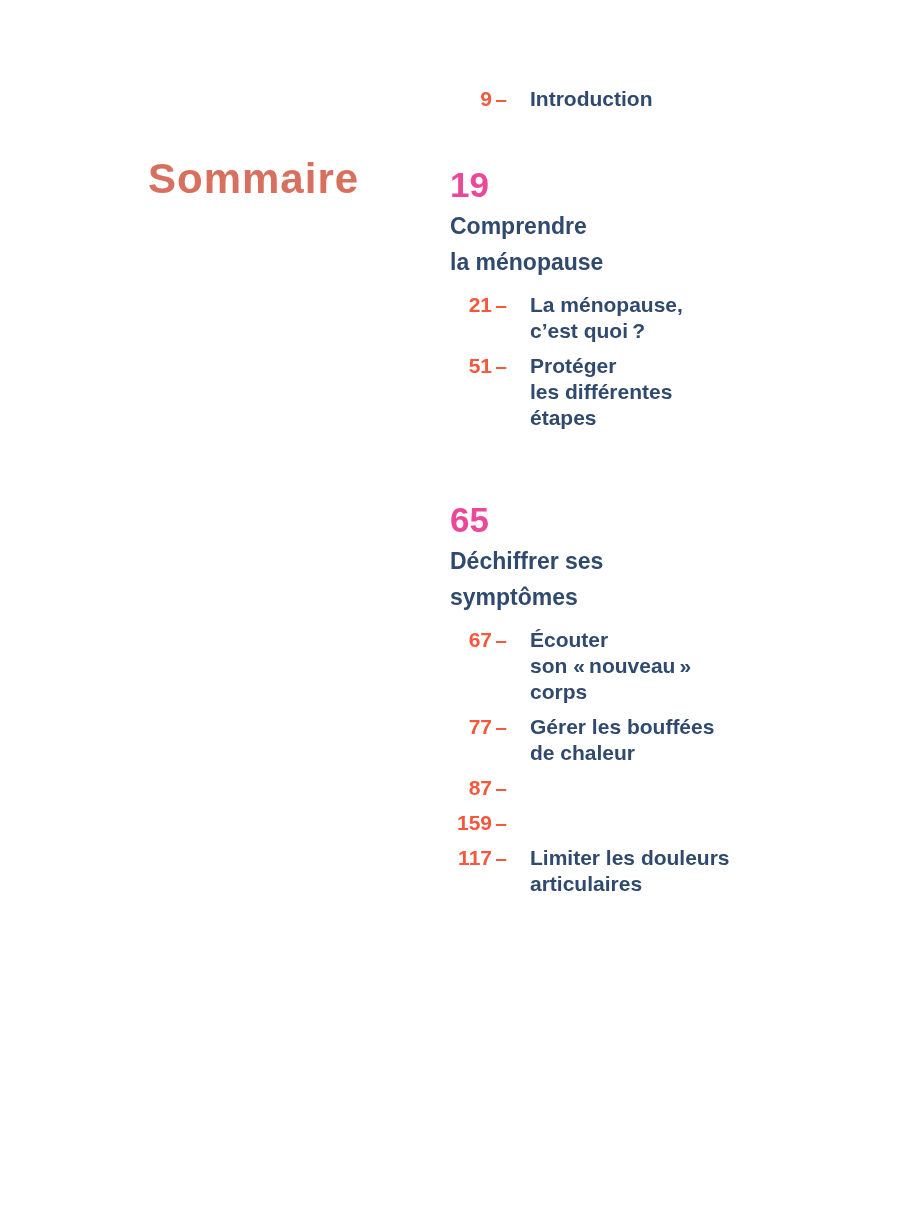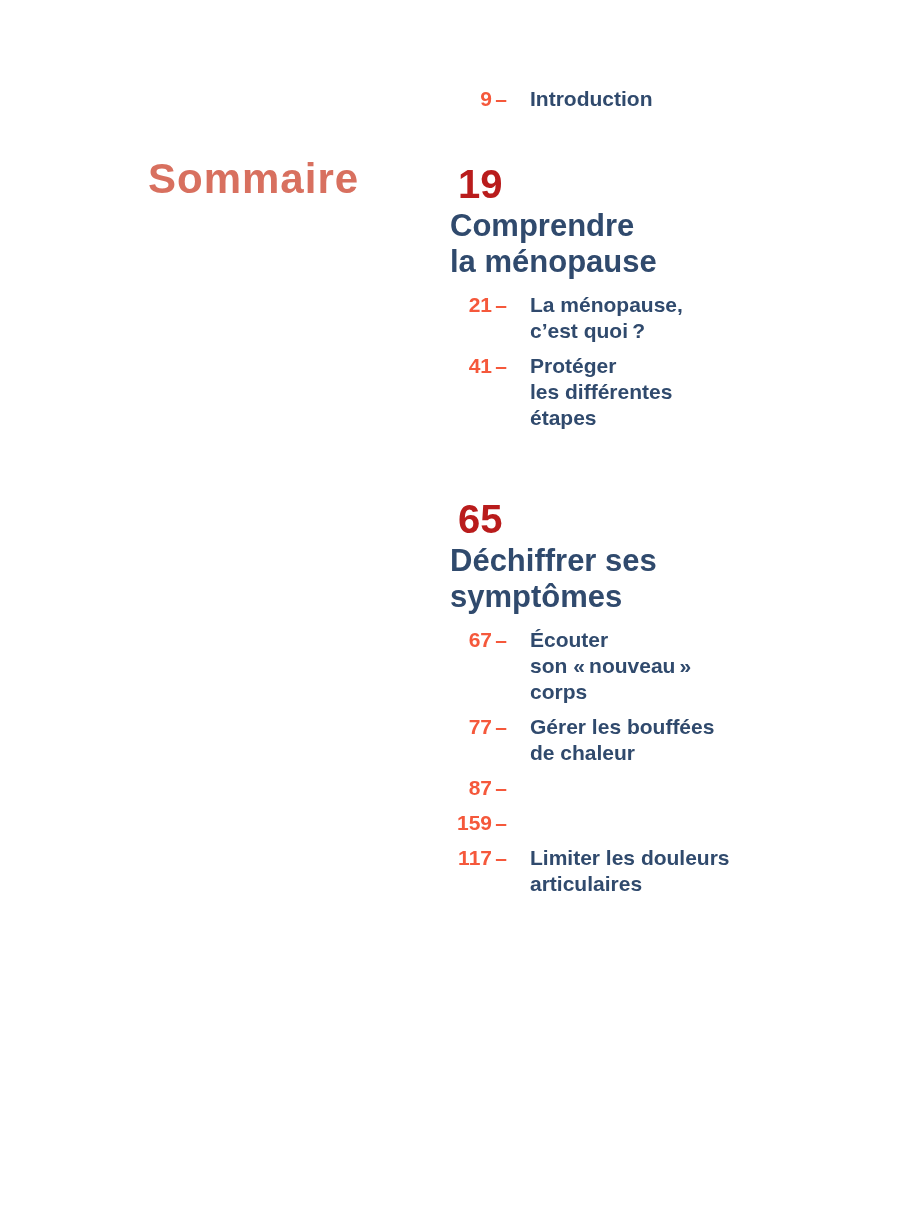--- a/index.html
+++ b/index.html
@@ -61,28 +61,28 @@
 
   .chapter {
     position: absolute;
     left: 448px;
     width: 420px;
   }
   .chapter-1 { top: 167px; }
   .chapter-2 { top: 502px; }
 
   .ch-num {
-    font-size: 40px;
+    font-size: 35px;
     line-height: 35px;
-    color: #b91c1c;
-    margin: 0 0 6px 10px;
+    color: #ec4899;
+    margin: 0 0 6px 2px;
   }
   .ch-title {
     margin: 0 0 0 2px;
-    font-size: 31px;
+    font-size: 23px;
     line-height: 36px;
     color: #304A6D;
     white-space: pre-line;
     font-weight: 700;
   }
   .entries {
     margin-top: 12px;
   }
   .entries .entry {
     margin-bottom: 9px;
@@ -108,21 +108,21 @@
 la ménopause</h2>
     </div>
     <div class="entries">
       <div class="entry">
         <span class="num">21</span>
         <span class="dash">–</span>
         <span class="label">La ménopause,
 c’est quoi ?</span>
       </div>
       <div class="entry">
-        <span class="num">41</span>
+        <span class="num">51</span>
         <span class="dash">–</span>
         <span class="label">Protéger
 les différentes
 étapes</span>
       </div>
     </div>
   </section>
 
   <section class="chapter chapter-2">
     <div class="ch-head">

